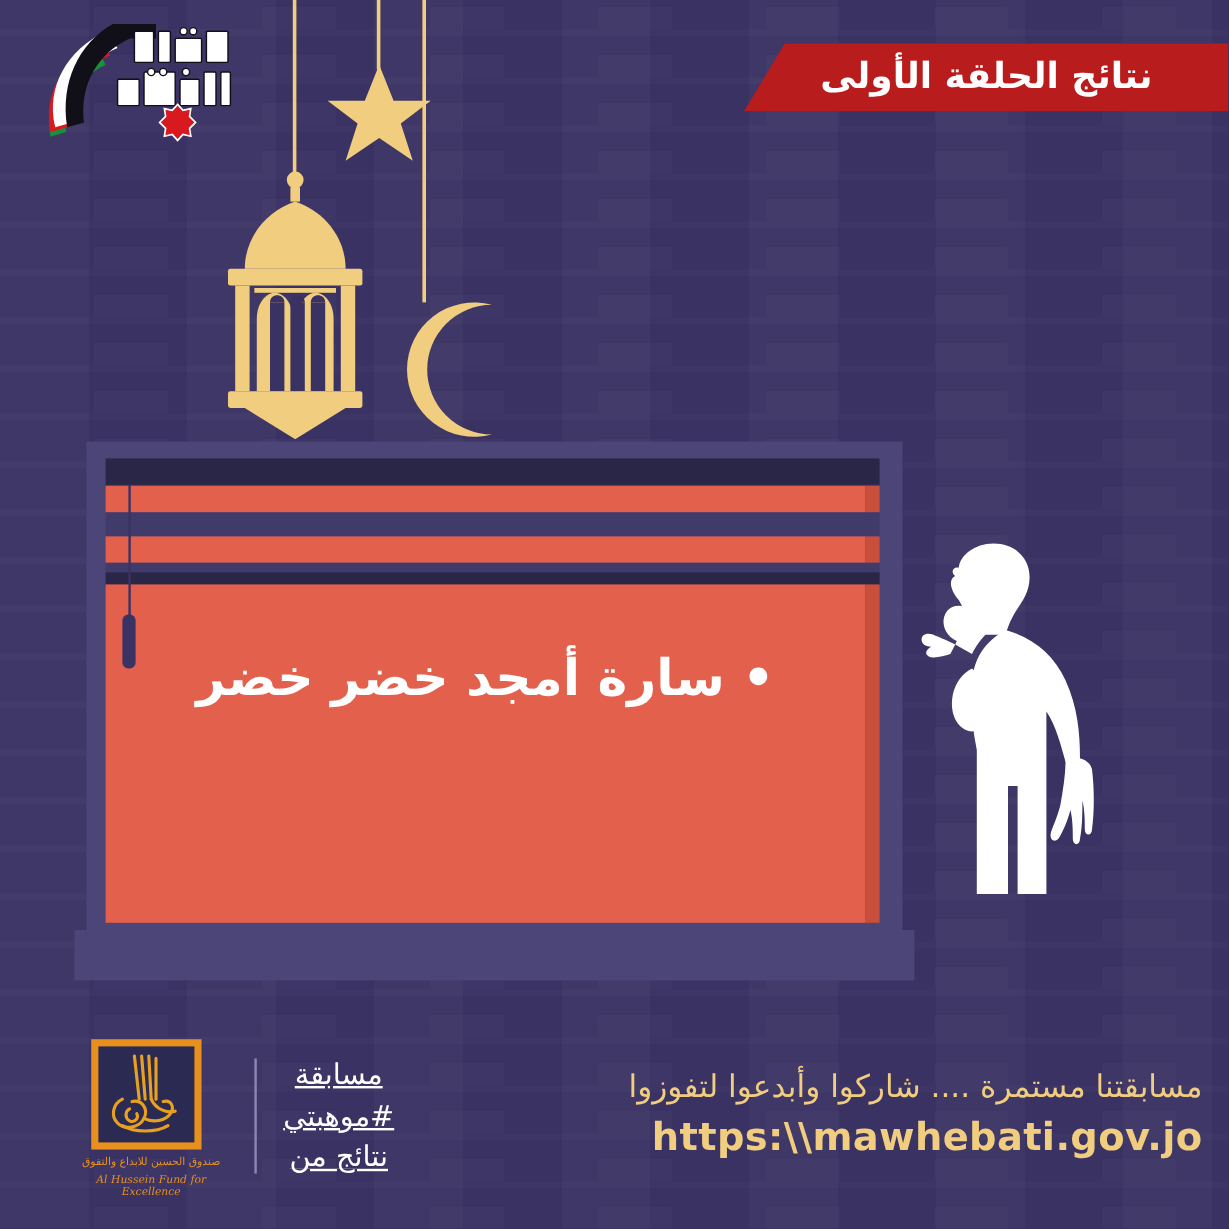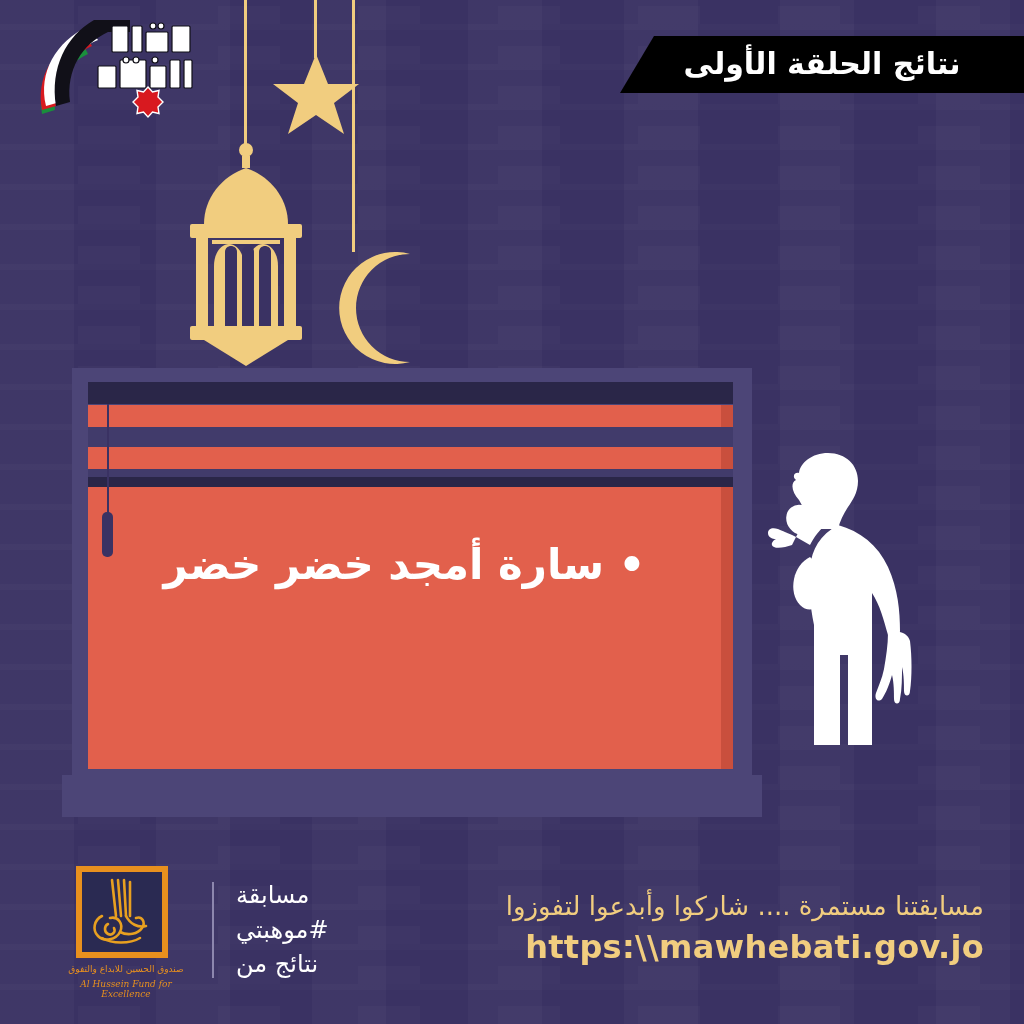--- a/index.html
+++ b/index.html
@@ -34,21 +34,21 @@
         rgba(0,0,0,0) 0px, rgba(0,0,0,0) 78px,
         rgba(255,255,255,0.022) 78px, rgba(255,255,255,0.022) 140px);
     background-position:0 20px;
     -webkit-mask-image:repeating-linear-gradient(0deg,#000 0 18px, transparent 18px 40px);
             mask-image:repeating-linear-gradient(0deg,#000 0 18px, transparent 18px 40px);
   }
 
   
   .banner{
     position:absolute;top:36px;right:0;height:57px;width:404px;
-    background:#000000;
+    background:#b91c1c;
     clip-path:polygon(34px 0, 100% 0, 100% 100%, 0 100%);
     display:flex;align-items:center;justify-content:center;
     color:#ffffff;font-size:30px;font-weight:bold;letter-spacing:.5px;
     padding-bottom:2px;box-sizing:border-box;
   }
 
   
   .header{
     position:absolute;top:118px;right:26px;width:590px;
     text-align:right;color:#fff;
@@ -105,33 +105,33 @@
     color:#ffffff;font-size:42px;font-weight:bold;direction:rtl;
     letter-spacing:.5px;
     margin-top:32px;
   }
 
   
   .singer{position:absolute;left:752px;top:445px;width:200px;height:345px;}
 
   
   .footer-right{
-    position:absolute;right:40px;bottom:58px;width:600px;text-align:right;
+    position:absolute;right:22px;bottom:58px;width:600px;text-align:right;
   }
   .f-tag{color:#f1cd7f;font-size:26px;line-height:1.35;font-weight:500;}
   .f-url{color:#f1cd7f;font-size:32px;font-weight:bold;direction:ltr;
          letter-spacing:.3px;margin-top:4px;}
 
   .footer-left{
     position:absolute;left:62px;bottom:24px;display:flex;flex-direction:row-reverse;
     align-items:center;gap:0;
   }
   .hf-logo{width:128px;height:140px;position:relative;}
   .hf-divider{width:2px;height:96px;background:#8d87ae;margin:0 22px;}
-  .hf-text{color:#ffffff;font-size:24px;line-height:1.45;text-align:left;font-weight:500;}
+  .hf-text{color:#ffffff;font-size:24px;line-height:1.45;text-align:center;font-weight:500;text-decoration:underline;}
 
   .hf-sq{position:absolute;left:14px;top:6px;width:92px;height:92px;
          background:#2a2a52;border:6px solid #e8901e;box-sizing:border-box;}
   .hf-ar{position:absolute;left:0;top:104px;width:128px;text-align:center;
          color:#e8901e;font-size:9px;font-family:"DejaVu Sans",sans-serif;}
   .hf-en{position:absolute;left:0;top:119px;width:128px;text-align:center;
          color:#e8901e;font-size:9px;font-style:italic;
          font-family:"DejaVu Serif",serif;}
 </style>
 </head>

